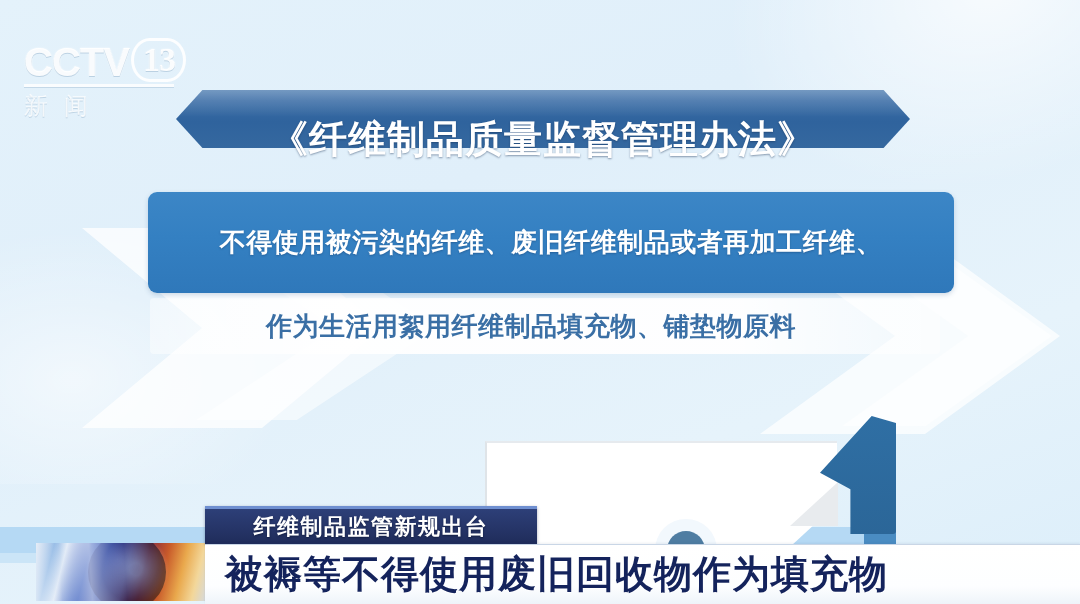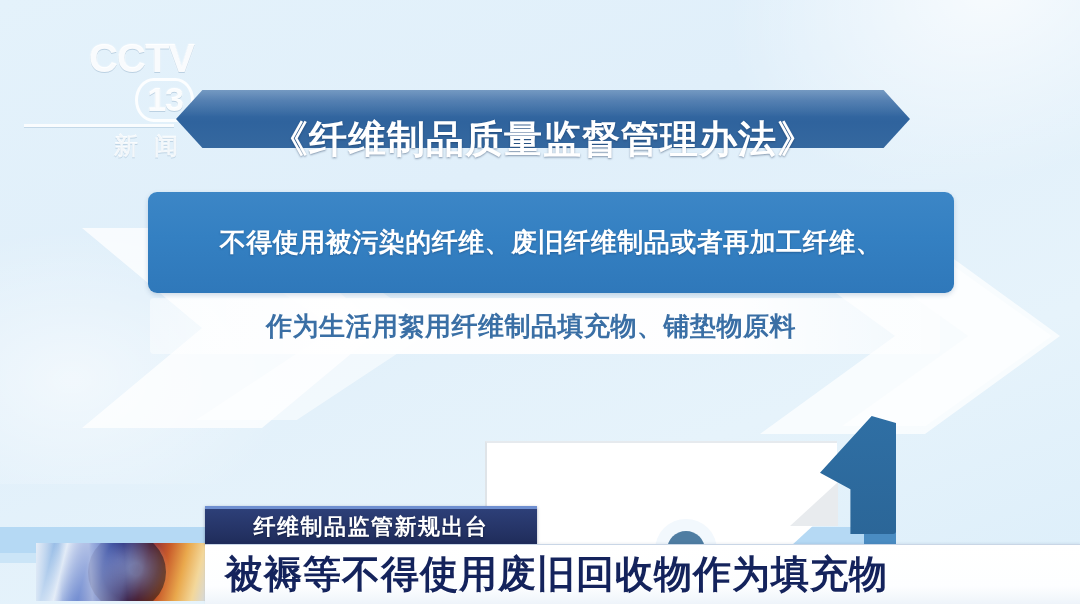--- a/index.html
+++ b/index.html
@@ -154,45 +154,45 @@
   .logo-main {
     font-family: "Liberation Sans", "DejaVu Sans", sans-serif;
     font-size: 40px;
     font-weight: bold;
     letter-spacing: -1px;
     color: rgba(255,255,255,.90);
     text-shadow: 0 1px 0 rgba(150,180,205,.55), 0 0 2px rgba(255,255,255,.9);
     line-height: 1;
     display: flex;
     align-items: flex-end;
-    flex-direction: column;
   }
   .logo-13 {
     display: inline-block;
     margin-left: 2px;
     padding: 1px 8px 1px 9px;
     border: 3px solid rgba(255,255,255,.9);
     border-radius: 22px/26px;
     font-size: 34px;
     line-height: 1.05;
     color: rgba(255,255,255,.92);
+    font-family: Liberation Serif, serif;
   }
   .logo-rule {
     margin-top: 2px;
     height: 3px;
     width: 150px;
     background: rgba(255,255,255,.80);
     box-shadow: 0 1px 0 rgba(150,180,205,.4);
   }
   .logo-sub {
     margin-top: 3px;
     font-size: 24px;
-    font-weight: bold;
+    font-weight: normal;
     letter-spacing: 16px;
-    text-align: right;
+    text-align: left;
     color: rgba(255,255,255,.80);
     text-shadow: 0 1px 0 rgba(150,180,205,.45);
   }
 
   
   #title-ribbon {
     position: absolute;
     left: 176px; top: 90px;
     width: 734px; height: 58px;
   }

